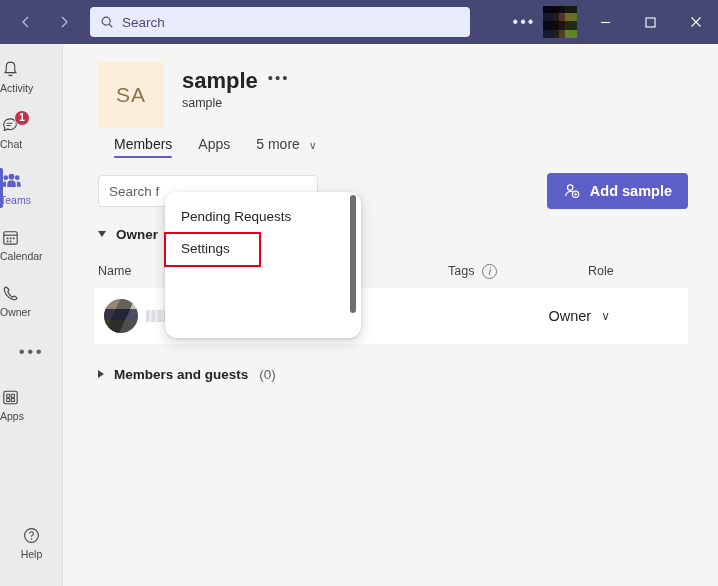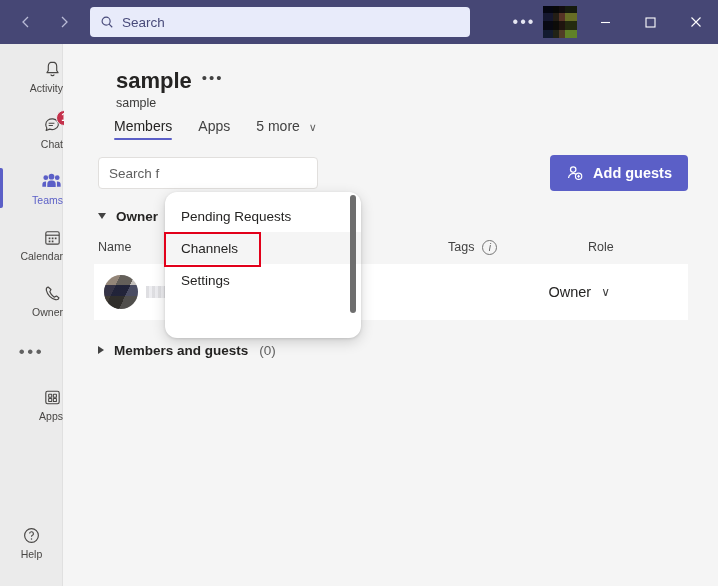--- a/index.html
+++ b/index.html
@@ -70,21 +70,21 @@
   .rail {
     position: absolute; left: 0; top: 44px;
     width: 63px; height: 542px;
     background: #ebebeb;
     border-right: 1px solid #e0e0e0;
   }
   .rail-item {
     position: relative;
     width: 63px; height: 56px;
     display: flex; flex-direction: column;
-    align-items: flex-end; justify-content: center;
+    align-items: flex-start; justify-content: center;
     color: #484644; gap: 1px;
   }
   .rail-item .r-label { font-size: 10.5px; line-height: 12px; }
   .rail-item.selected { color: #5b5fc7; }
   .rail-item.selected::before {
     content: ""; position: absolute; left: 0; top: 8px;
     width: 3px; height: 40px; background: #5b5fc7; border-radius: 0 2px 2px 0;
   }
   .rail-icon { height: 22px; display:flex; align-items:center; justify-content:center; position: relative;}
   .badge {
@@ -172,21 +172,21 @@
     border-top: 6px solid #424242;
   }
   .tri.right {
     border-left: 6px solid #424242; border-right: none;
     border-top: 4.5px solid transparent; border-bottom: 4.5px solid transparent;
   }
   .count { font-weight: normal; color: #616161; margin-left: 1px; }
 
   .table-head {
     display: flex; align-items: center;
-    padding-left: 34px; margin-top: 10px; height: 22px;
+    padding-left: 34px; margin-top: 16px; height: 22px;
     font-size: 12.5px; color: #424242;
   }
   .col-name { width: 230px; }
   .col-location { width: 120px; }
   .col-tags { width: 140px; display: flex; gap: 8px; }
   .col-role { width: 110px; }
   .info-circle {
     width: 15px; height: 15px; border: 1px solid #757575; border-radius: 50%;
     display: flex; align-items: center; justify-content: center;
     font-size: 10px; color: #616161; font-style: italic;
@@ -384,20 +384,21 @@
         <circle cx="11" cy="14.6" r=".8" fill="#484644"></circle>
       </svg>
     </div>
     <span class="r-label">Help</span>
   </div>
 </div>
 
 <div class="content">
 
   <div class="team-header">
+    <div class="team-avatar">SA</div>
     <div class="team-titles">
       <div class="team-name-row">
         <span class="team-name">sample</span>
         <span class="team-dots">•••</span>
       </div>
       <div class="team-sub">sample</div>
     </div>
   </div>
 
   <div class="tabs">
@@ -417,21 +418,21 @@
     <div class="member-search">
       <span>Search f</span>
     </div>
     <div class="add-member">
       <svg width="18" height="18" viewBox="0 0 20 20">
         <circle cx="8" cy="6.2" r="3" fill="none" stroke="#ffffff" stroke-width="1.4"></circle>
         <path d="M2.8 15.6 a5.4 5.4 0 0 1 8.2-4.4" fill="none" stroke="#ffffff" stroke-width="1.4"></path>
         <circle cx="14" cy="13.6" r="3.5" fill="#5b5fc7" stroke="#ffffff" stroke-width="1.3"></circle>
         <path d="M14 11.9 V15.3 M12.3 13.6 H15.7" stroke="#ffffff" stroke-width="1.3"></path>
       </svg>
-      <span>Add guests</span>
+      <span>Add sample</span>
     </div>
   </div>
 
   <div class="section-head">
     <span class="tri"></span>
     <span>Owner</span>
   </div>
 
   <div class="table-head">
     <div class="col-name">Name</div>
@@ -456,23 +457,20 @@
     <span class="tri right"></span>
     <span>Members and guests</span>
     <span class="count">(0)</span>
   </div>
 </div>
 
 <div class="dropdown">
   <div class="dd-item">
     <span>Pending Requests</span>
   </div>
-  <div class="dd-item hl">
-    <span>Channels</span>
-  </div>
   <div class="dd-item">
     <span>Settings</span>
   </div>
   <div class="dd-scroll-track">
     <div class="dd-scroll-thumb"></div>
   </div>
 </div>
 
 <div class="redbox"></div>
 

